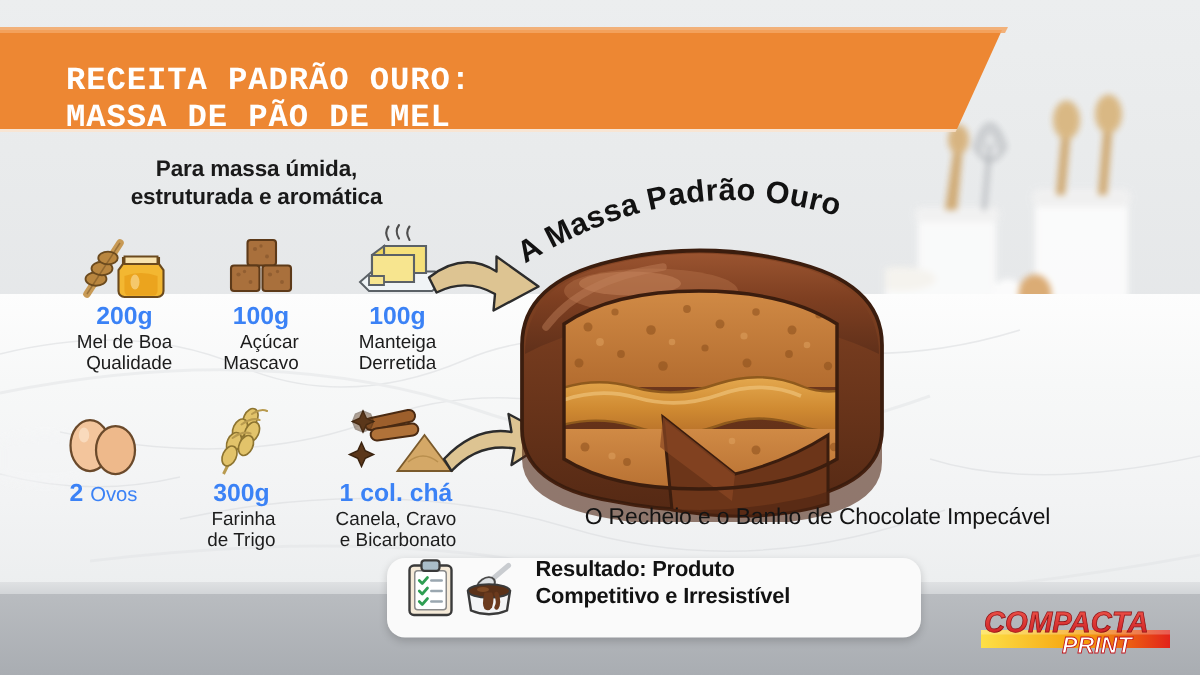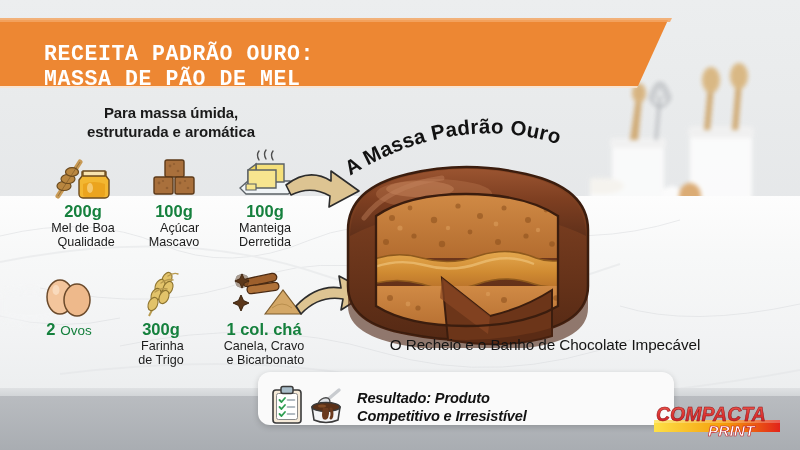--- a/index.html
+++ b/index.html
@@ -36,21 +36,21 @@
 
   
   .lead{
     position:absolute;left:46px;top:104px;width:250px;
     text-align:center;color:#1a1a1a;font-weight:bold;
     font-size:15px;line-height:18.5px;letter-spacing:-.1px;
   }
   .ing-row{position:absolute;display:flex;}
   .ing{display:flex;flex-direction:column;align-items:center;}
   .ing-ico{height:52px;display:flex;align-items:flex-end;justify-content:center;}
-  .ing-amt{font-weight:bold;font-size:16.5px;color:#15803d;margin-top:3px;line-height:17px;}
+  .ing-amt{font-weight:bold;font-size:16.5px;color:#3b82f6;margin-top:3px;line-height:17px;}
   .ing-amt .unit{font-weight:normal;font-size:13.5px;margin-top:20px;}
   .ing-name{font-size:12.6px;color:#1c1c1c;line-height:14.2px;text-align:right;margin-top:1px;}
 
   
   .arc-label{position:absolute;left:333px;top:95px;width:300px;height:90px;}
 
   
   .cake{position:absolute;left:338px;top:158px;width:258px;height:190px;}
 
   
@@ -58,24 +58,24 @@
   .arrow2{position:absolute;left:293px;top:268px;width:80px;height:52px;}
 
   
   .choc-caption{
     position:absolute;left:330px;top:336px;width:430px;text-align:center;
     font-weight:normal;font-size:15.3px;color:#141414;letter-spacing:-.1px;
   }
 
   
   .result-card{
-    position:absolute;left:258px;top:372px;width:416px;height:53px;
+    position:absolute;left:258px;top:372px;width:356px;height:53px;
     background:#fafafa;border-radius:12px;
     box-shadow:0 2px 6px rgba(0,0,0,.18);
-    display:flex;align-items:flex-end;padding-left:12px;box-sizing:border-box;font-style:italic;
+    display:flex;align-items:flex-start;padding-left:12px;box-sizing:border-box;
   }
   .result-icons{display:flex;align-items:center;gap:2px;flex:0 0 auto;}
   .result-text{margin-left:11px;font-weight:bold;font-size:14.6px;line-height:17.5px;color:#121212;letter-spacing:-.15px;}
 
   
   .logo{position:absolute;left:650px;top:399px;width:140px;height:44px;}
 </style>
 </head>
 <body>
 

